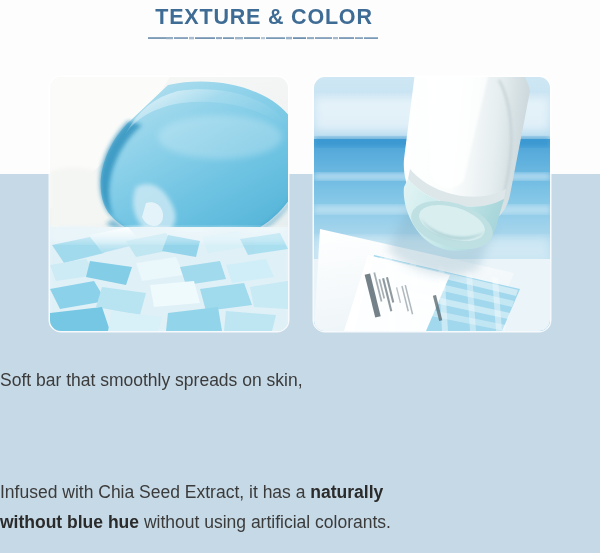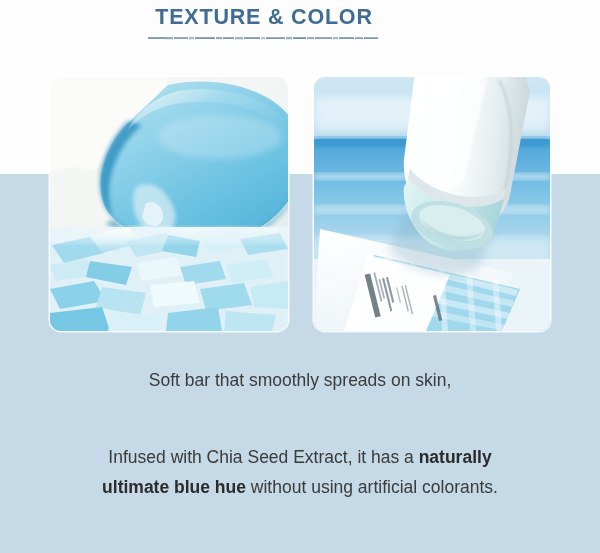--- a/index.html
+++ b/index.html
@@ -71,26 +71,26 @@
   }
   .photo-left  { left: 50px;  width: 238px; }
   .photo-right { left: 314px; width: 236px; }
   .photo svg { display: block; width: 100%; height: 100%; }
 
   
   .copy {
     position: absolute;
     left: 0;
     width: 600px;
-    text-align: center;
+    text-align: left;
     color: #3b3b3b;
     z-index: 5;
   }
   .copy-1 { top: 366px; }
-  .copy-2 { top: 443px; }
+  .copy-2 { top: 478px; }
   .copy p {
     margin: 0;
     font-size: 17.5px;
     line-height: 29.5px;
     font-weight: 400;
     white-space: nowrap;
   }
   .copy b {
     font-weight: bold;
     color: #2b2b2b;
@@ -326,14 +326,14 @@
     </svg>
   </div>
 </div>
 
 <div class="copy copy-1">
   <p>Soft bar that smoothly spreads on skin,</p>
 </div>
 
 <div class="copy copy-2">
   <p>Infused with Chia Seed Extract, it has a <b>naturally</b></p>
-  <p><b>ultimate blue hue</b> without using artificial colorants.</p>
+  <p><b>without blue hue</b> without using artificial colorants.</p>
 </div>
 
 </body></html>

